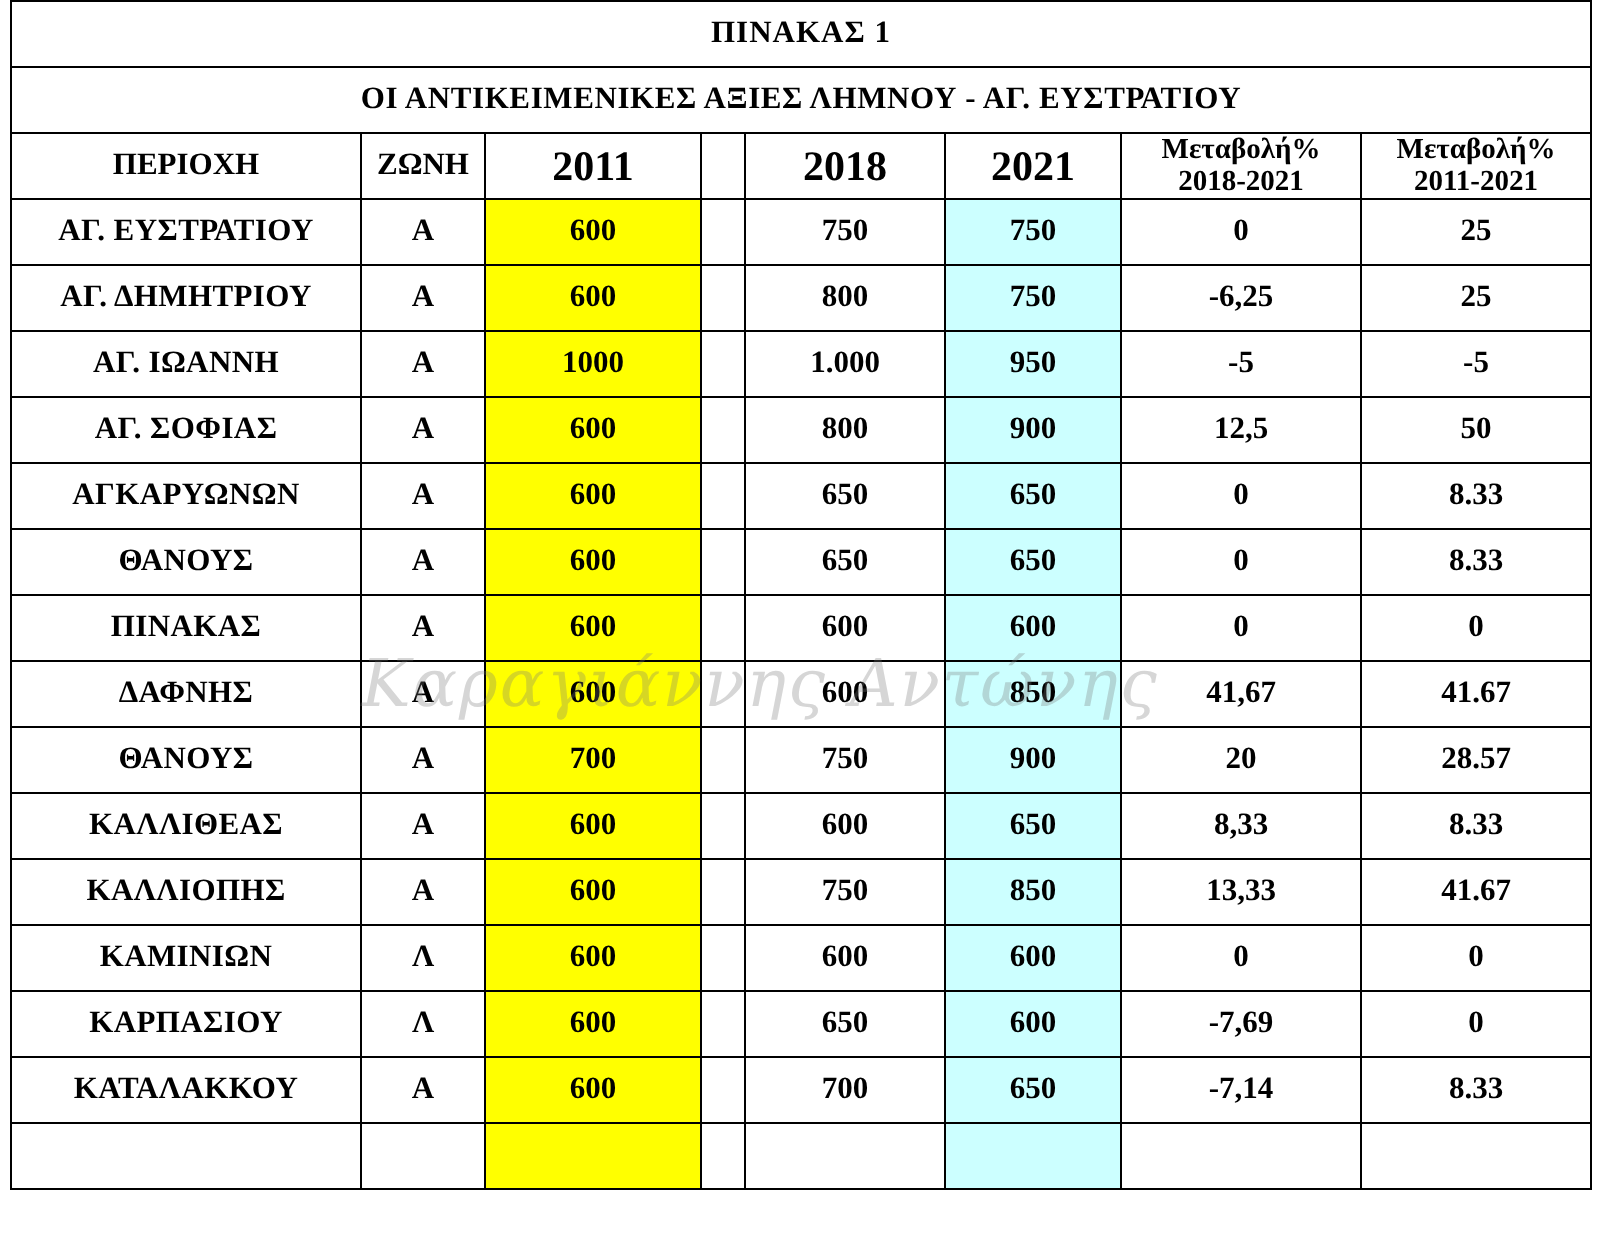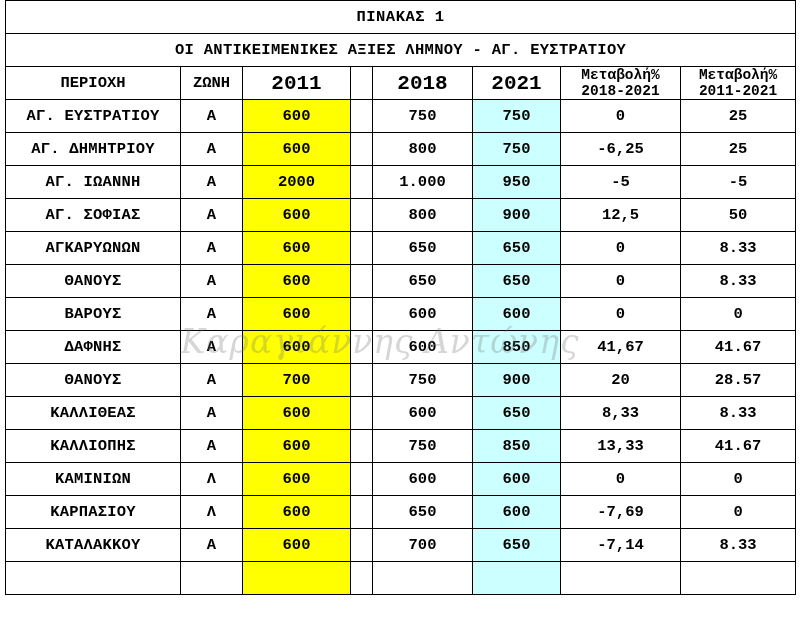--- a/index.html
+++ b/index.html
@@ -36,21 +36,20 @@
     letter-spacing: 1px;
     white-space: nowrap;
   }
   table.tbl {
     border-collapse: collapse;
     width: 790px;
     margin-left: 5px;
     table-layout: fixed;
     position: relative;
     z-index: 2;
-    font-family: Liberation Mono, monospace;
   }
   table.tbl td, table.tbl th {
     border: 1px solid #000000;
     padding: 0;
     text-align: center;
     vertical-align: middle;
     font-size: 15.5px;
     font-weight: bold;
     height: 32px;
     background-clip: padding-box;
@@ -158,21 +157,21 @@
         <td class="gap"></td>
         <td class="plain-val">800</td>
         <td class="cyan plain-val">750</td>
         <td class="bold-val">-6,25</td>
         <td class="plain-val">25</td>
       </tr>
 
       <tr>
         <td class="region">ΑΓ. ΙΩΑΝΝΗ</td>
         <td>Α</td>
-        <td class="yellow">2000</td>
+        <td class="yellow">1000</td>
         <td class="gap"></td>
         <td class="plain-val">1.000</td>
         <td class="cyan plain-val">950</td>
         <td class="bold-val">-5</td>
         <td class="plain-val">-5</td>
       </tr>
 
       <tr>
         <td class="region">ΑΓ. ΣΟΦΙΑΣ</td>
         <td>Α</td>
@@ -200,21 +199,21 @@
         <td>Α</td>
         <td class="yellow">600</td>
         <td class="gap"></td>
         <td class="plain-val">650</td>
         <td class="cyan plain-val">650</td>
         <td class="bold-val">0</td>
         <td class="plain-val">8.33</td>
       </tr>
 
       <tr>
-        <td class="region">ΒΑΡΟΥΣ</td>
+        <td class="region">ΠΙΝΑΚΑΣ</td>
         <td>Α</td>
         <td class="yellow">600</td>
         <td class="gap"></td>
         <td class="plain-val">600</td>
         <td class="cyan plain-val">600</td>
         <td class="bold-val">0</td>
         <td class="plain-val">0</td>
       </tr>
 
       <tr>

